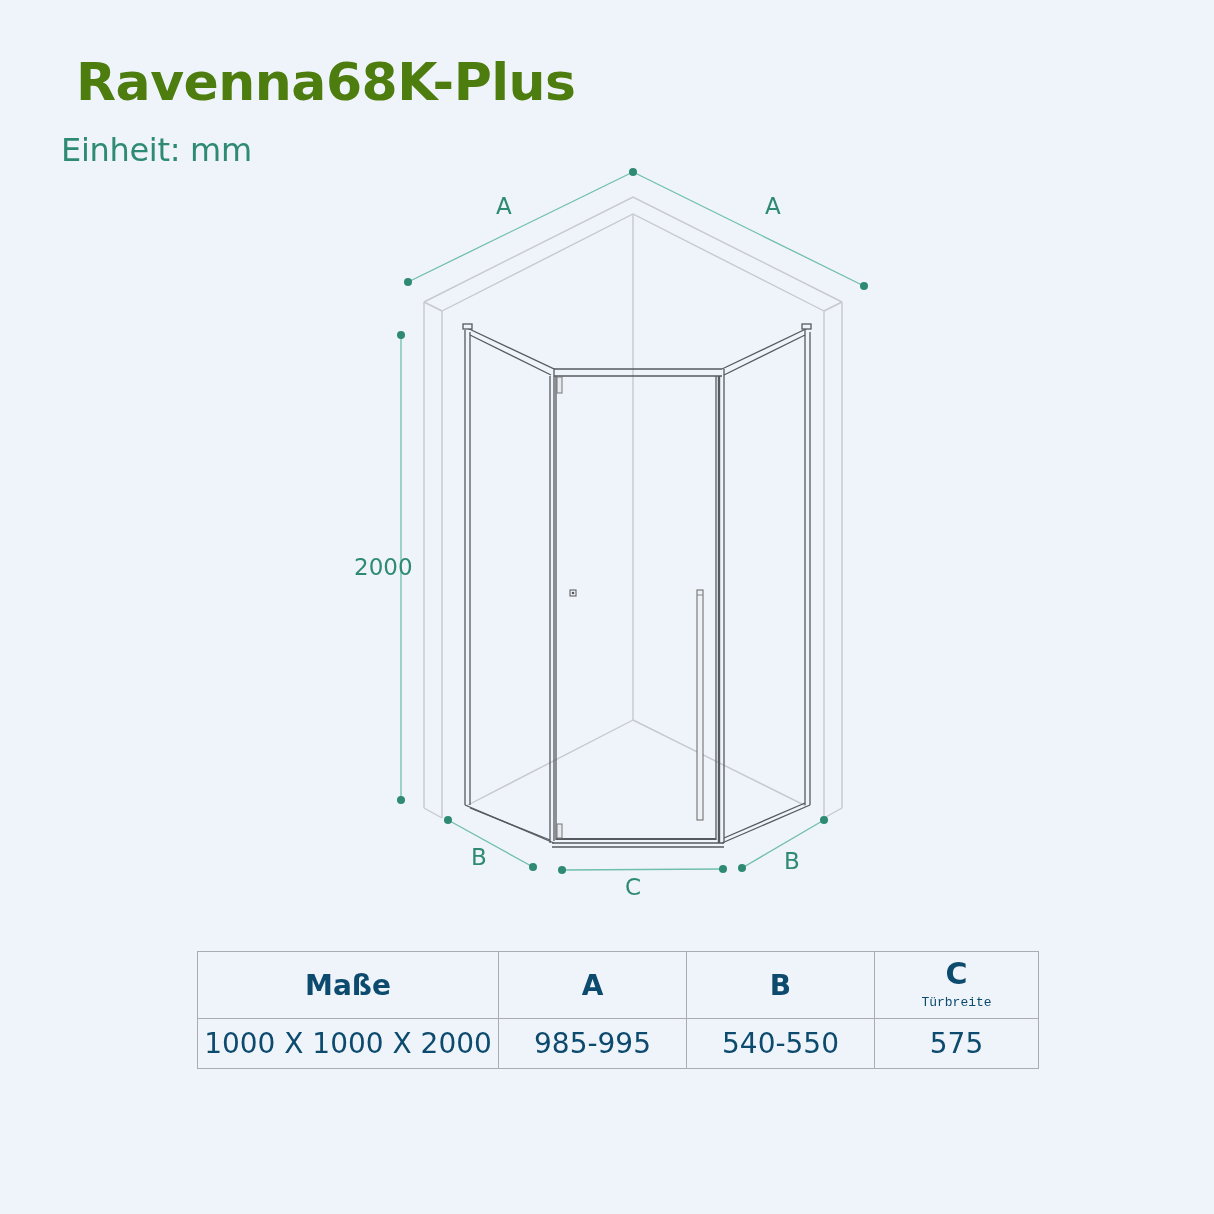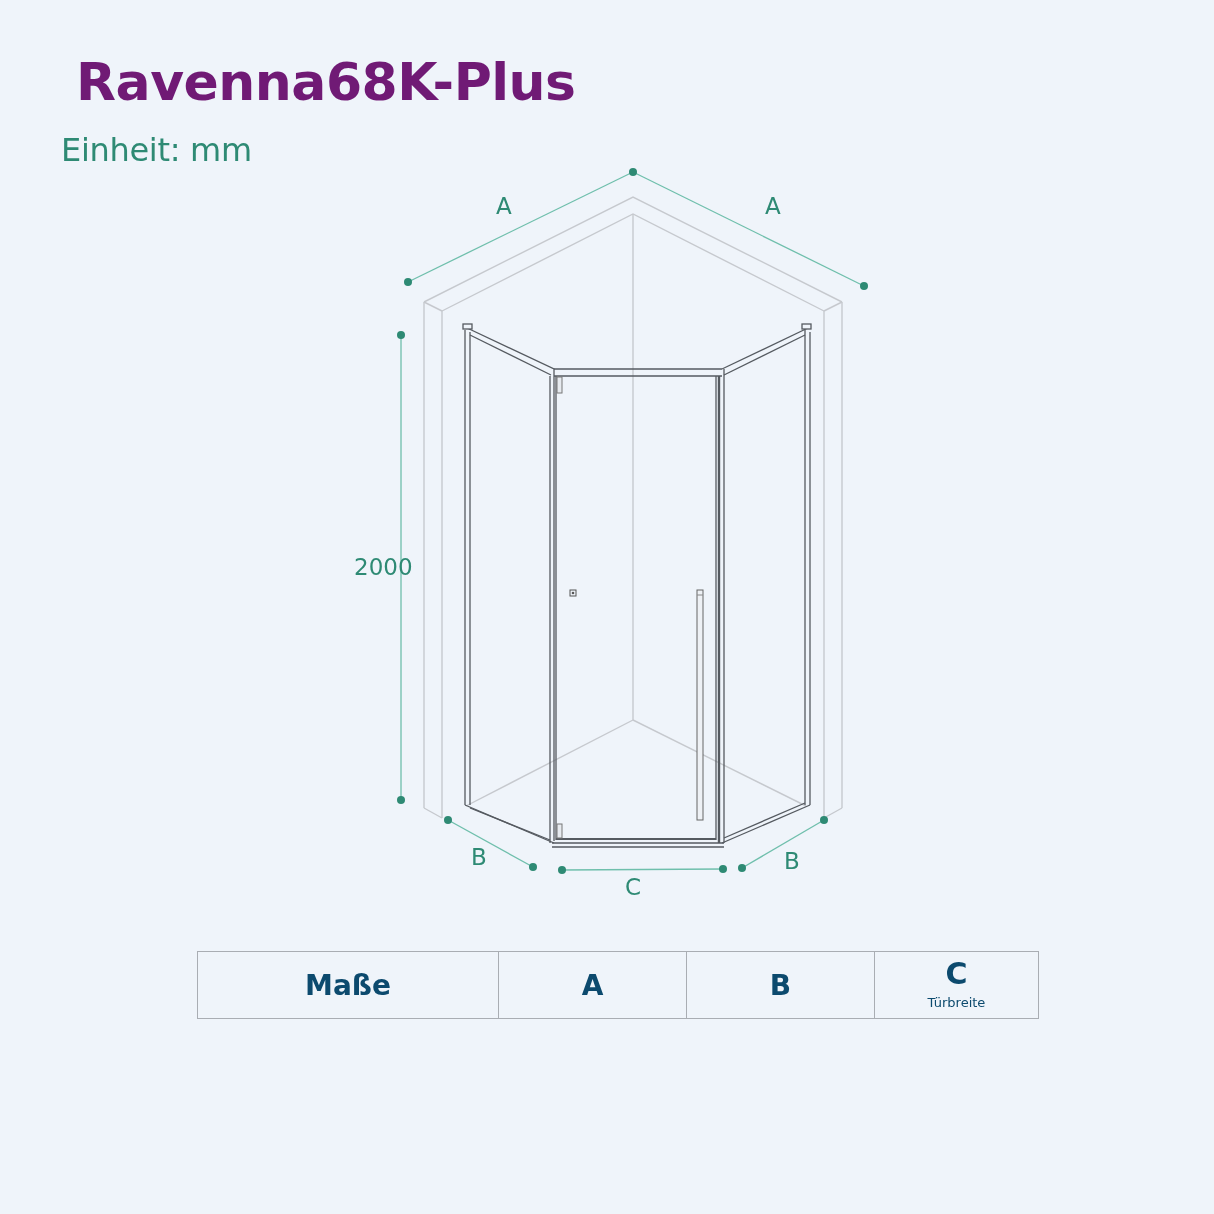--- a/index.html
+++ b/index.html
@@ -6,21 +6,21 @@
     body {
       width: 1214px; height: 1214px;
       background: #eff4fa;
       position: relative; overflow: hidden;
       font-family: "DejaVu Sans", "Liberation Sans", sans-serif;
     }
     .title {
       position: absolute; left: 76px; top: 56px;
       font-family: "DejaVu Sans", sans-serif;
       font-weight: bold; font-size: 52px; letter-spacing: -0.5px;
-      color: #701a75; margin: 0; line-height: 1;
+      color: #4d7c0f; margin: 0; line-height: 1;
     }
     .subtitle {
       position: absolute; left: 61px; top: 134px;
       font-family: "DejaVu Sans", sans-serif;
       font-size: 32px; color: #2e8a74; line-height: 1;
       font-weight: normal; letter-spacing: -0.3px;
     }
     svg.drawing { position: absolute; left: 0; top: 0; }
     .dim-label {
       position: absolute; color: #2e8a74;
@@ -32,21 +32,21 @@
       font-family: "DejaVu Sans", sans-serif; color: #0c4a6e;
       table-layout: fixed;
     }
     table.spec td, table.spec th {
       border: 1px solid #a9adb3; text-align: center; padding: 0;
     }
     table.spec th { height: 66px; font-size: 28px; font-weight: bold; }
     table.spec td { height: 49px; font-size: 28px; font-weight: normal; }
     .col1 { width: 301px; } .col2 { width: 188px; } .col3 { width: 188px; } .col4 { width: 164px; }
     .th-c-main { display: block; font-size: 30px; font-weight: bold; line-height: 1; }
-    .th-c-sub { display: block; font-size: 13px; font-weight: normal; line-height: 1.2; margin-top: 6px; }
+    .th-c-sub { display: block; font-size: 13px; font-weight: normal; line-height: 1.2; margin-top: 6px; font-family: Liberation Mono, monospace; }
   </style>
 </head>
 <body>
 
 <h1 class="title">Ravenna68K-Plus</h1>
 <div class="subtitle">Einheit: mm</div>
 
 <svg class="drawing" width="1214" height="1214" viewBox="0 0 1214 1214" xmlns="http://www.w3.org/2000/svg">
 
   <g fill="none" stroke="#c6c9ce" stroke-width="1.4">
@@ -159,14 +159,20 @@
       <th>Maße</th>
       <th>A</th>
       <th>B</th>
       <th>
         <span class="th-c-main">C</span>
         <span class="th-c-sub">Türbreite</span>
       </th>
     </tr>
   </thead>
   <tbody>
+    <tr>
+      <td>1000 X 1000 X 2000</td>
+      <td>985-995</td>
+      <td>540-550</td>
+      <td>575</td>
+    </tr>
   </tbody>
 </table>
 
 </body></html>

